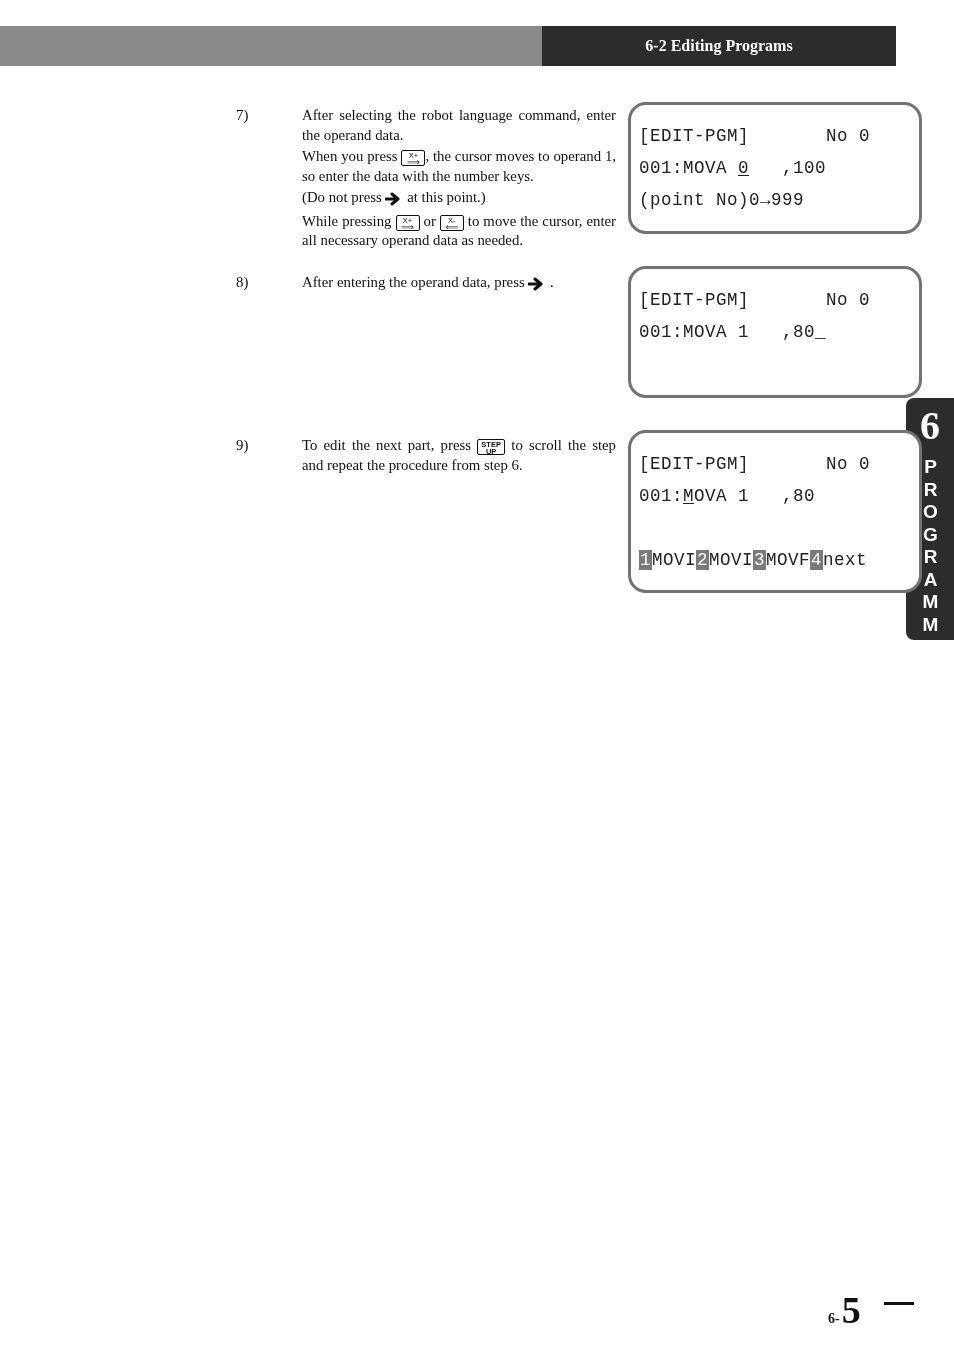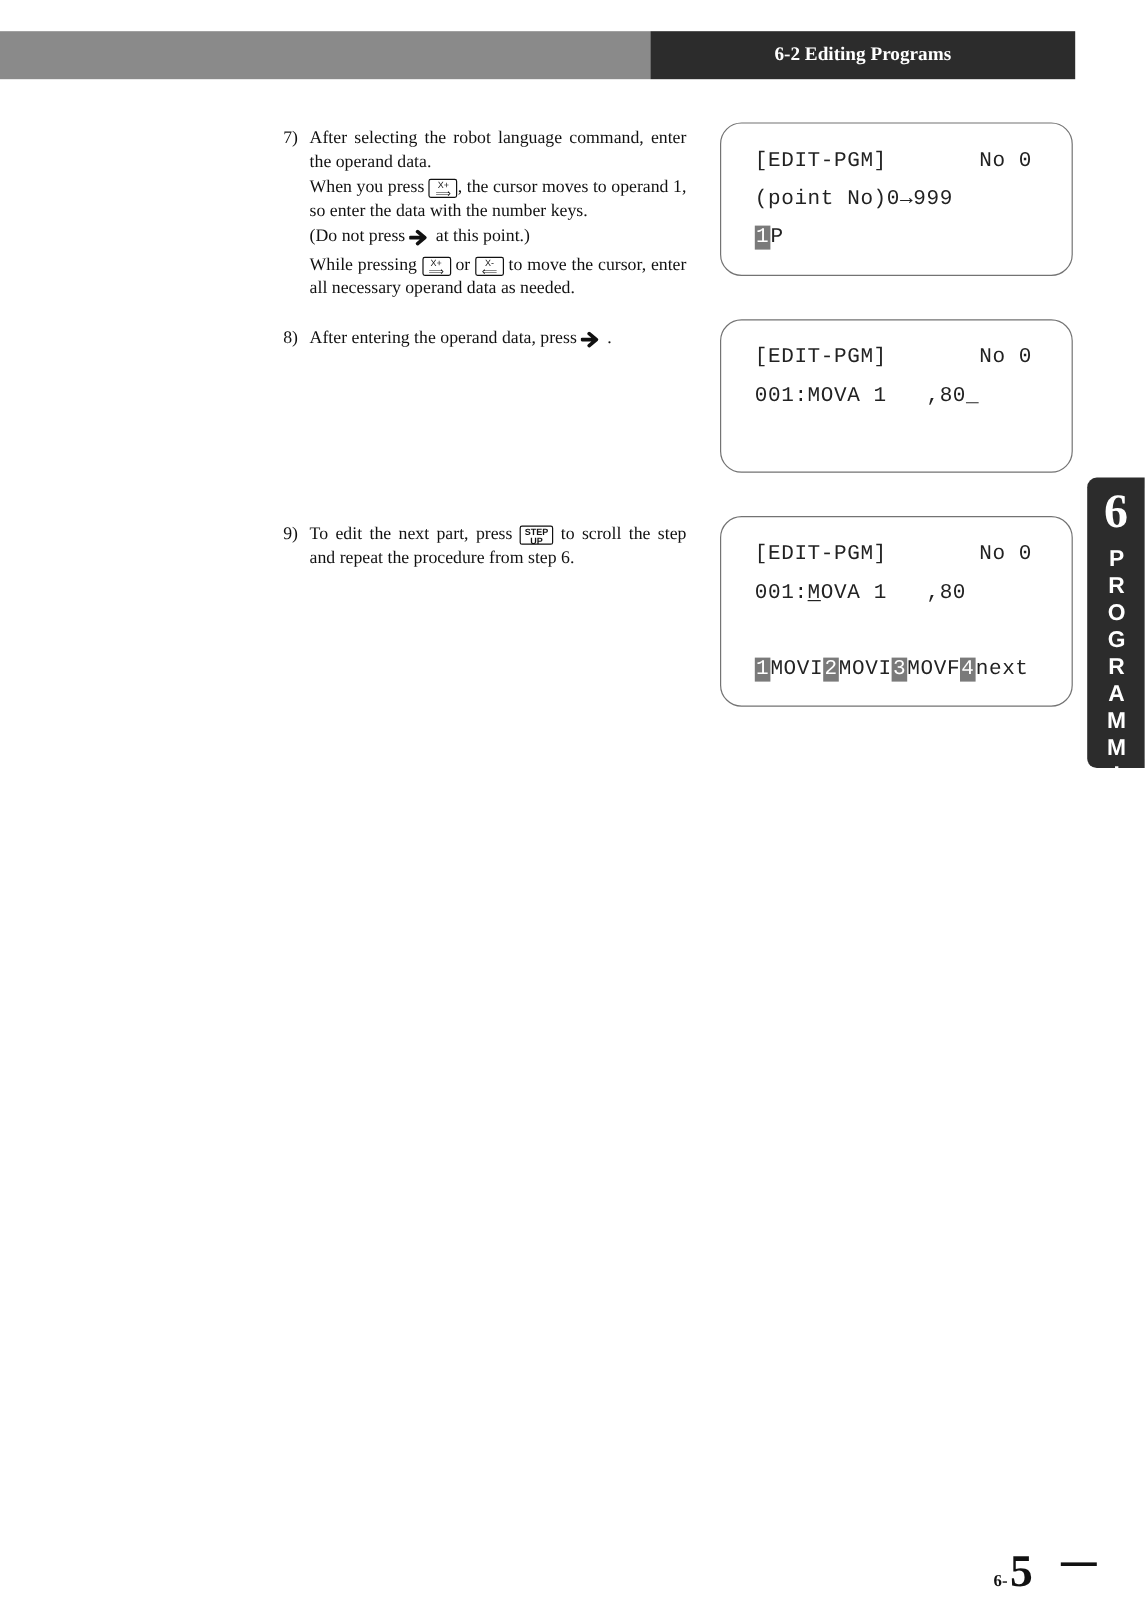--- a/index.html
+++ b/index.html
@@ -8,32 +8,32 @@
 
   .topbar { position: absolute; left: 0; top: 26px; width: 896px; height: 40px; }
   .topbar-grey { position: absolute; left: 0; top: 0; width: 542px; height: 40px; background: #8a8a8a; }
   .topbar-dark { position: absolute; left: 542px; top: 0; width: 354px; height: 40px; background: #2c2c2c; display: flex; align-items: center; justify-content: center; }
   .topbar-dark .section-title { color: #fff; font-weight: bold; font-size: 16px; font-family: "Times New Roman", serif; }
 
   .content { position: absolute; left: 236px; top: 104px; width: 660px; }
 
   .step { display: flex; font-size: 14.8px; line-height: 1.32; text-align: justify; }
   .step .num { width: 22px; flex: 0 0 22px; }
-  .step .body { width: 314px; }
+  .step .body { width: 314px; margin-left: 44px; }
   .step .body p + p { margin-top: 2px; }
 
   .icon-key { display: inline-block; vertical-align: -4px; width: 28px; height: 16px; border: 1px solid #111; border-radius: 2px; background: #fff; position: relative; font-size: 8px; text-align: center; line-height: 9px; font-family: Arial, sans-serif; padding-top: 1px; }
   .icon-key.small { width: 24px; }
   .icon-key .top { display: block; font-size: 7.5px; line-height: 7px; }
   .icon-key .arrow { display: block; font-size: 9px; line-height: 6px; }
 
   .icon-bold-right { font-weight: bold; display: inline-block; vertical-align: -2px; }
   .icon-bold-right svg { vertical-align: -2px; }
 
-  .lcd { position: absolute; width: 294px; border: 1px solid #737373; border-radius: 18px; padding: 16px 18px 14px 28px; font-family: "Courier New", monospace; font-size: 17.5px; line-height: 1.82; color: #222; letter-spacing: 0.5px; background: #fff; }
+  .lcd { position: absolute; width: 294px; border: 3px solid #737373; border-radius: 18px; padding: 16px 18px 14px 8px; font-family: "Courier New", monospace; font-size: 17.5px; line-height: 1.82; color: #222; letter-spacing: 0.5px; background: #fff; margin-left: 28px; }
   .lcd .row { white-space: pre; }
   .hl { background: #7a7a7a; color: #fff; padding: 0 1px; }
   .underline { text-decoration: underline; text-underline-offset: 2px; }
 
   .side-tab { position: absolute; right: 0; top: 398px; width: 48px; height: 242px; background: #2c2c2c; border-top-left-radius: 8px; border-bottom-left-radius: 8px; display: flex; flex-direction: column; align-items: center; padding-top: 6px; }
   .side-tab .chapter-num { color: #fff; font-weight: bold; font-size: 40px; font-family: "Times New Roman", serif; line-height: 0.9; margin-top: 4px; margin-bottom: 12px; }
   .side-tab .chapter-word { color: #fff; font-weight: bold; font-size: 19px; letter-spacing: 1.5px; writing-mode: vertical-rl; text-orientation: upright; font-family: Arial, sans-serif; }
 
   .page-num-area { position: absolute; left: 828px; top: 1288px; display: flex; align-items: baseline; }
   .page-num-small { font-size: 14px; font-weight: bold; }
@@ -94,22 +94,22 @@
         <p>
           <span>To edit the next part, press </span><span class="icon-key"><span class="top" style="font-weight:bold">STEP</span><span class="top" style="font-weight:bold">UP</span></span><span> to scroll the step and repeat the procedure from step 6.</span>
         </p>
       </div>
     </div>
 
   </div>
 
   <div class="lcd" style="left:600px; top:102px;">
     <div class="row">[EDIT-PGM]       No 0</div>
+    <div class="row"><span>001:MOVA </span><span class="underline">0</span><span>   ,100</span></div>
     <div class="row">(point No)0→999</div>
-    <div class="row"><span class="hl">1</span><span>P</span></div>
   </div>
 
   <div class="lcd" style="left:600px; top:266px;">
     <div class="row">[EDIT-PGM]       No 0</div>
     <div class="row">001:MOVA 1   ,80_</div>
     <div class="row"> </div>
   </div>
 
   <div class="lcd" style="left:600px; top:430px;">
     <div class="row">[EDIT-PGM]       No 0</div>

